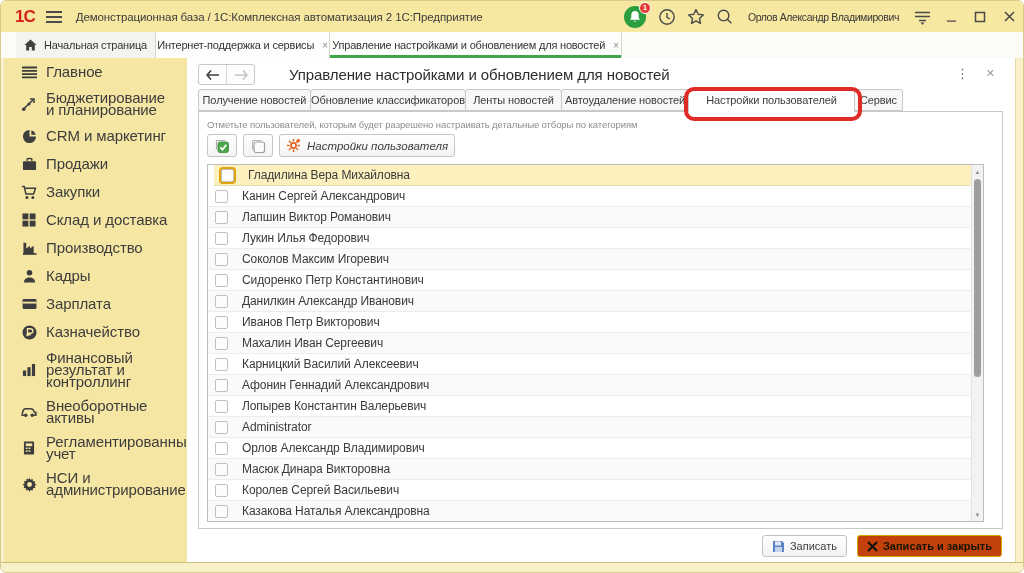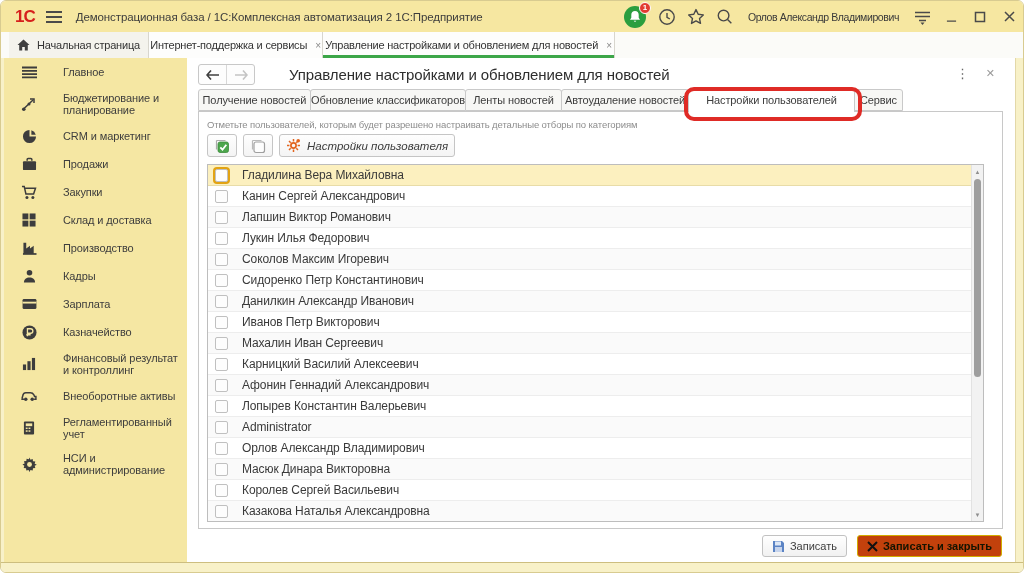--- a/index.html
+++ b/index.html
@@ -13,34 +13,34 @@
   .hamburger i { display:block; height:2px; background:#4A4A4A; }
   .tb-title { font-size:11.5px; color:#3C3C3C; letter-spacing:-0.1px; }
   .tb-right { margin-left:auto; display:flex; align-items:center; gap:9px; }
   .tb-ico { width:20px; height:20px; display:flex; align-items:center; justify-content:center; position:relative; }
   .bell-wrap { position:relative; width:24px; height:24px; }
   .bell-circle { position:absolute; left:0; top:1px; width:22px; height:22px; border-radius:50%; background:#2B9E3F; }
   .bell-badge { position:absolute; right:-3px; top:-3px; min-width:12px; height:12px; border-radius:7px; background:#E23B32; border:1px solid #fff; color:#fff; font-size:8px; font-weight:bold; display:flex; align-items:center; justify-content:center; padding:0 2px; }
   .username { font-size:10.5px; color:#3A3A3A; margin:0 4px; letter-spacing:-0.4px; }
 
   
-  .tabbar { position:absolute; left:0; top:31px; width:1024px; height:26px; background:#FBFBF8; display:flex; padding-left:8px; }
+  .tabbar { position:absolute; left:0; top:31px; width:1024px; height:26px; background:#FBFBF8; display:flex; padding-left:15px; }
   .wtab { display:flex; align-items:center; justify-content:center; font-size:11px; color:#333; border-right:1px solid #D8D6CE; position:relative; background:#F4F3ED; letter-spacing:-0.2px; white-space:nowrap; overflow:hidden; }
   .wtab.white { background:#FDFDFC; }
   .wtab.active { background:#FDFDFC; }
   .wtab.active::after { content:""; position:absolute; left:0; right:0; bottom:0; height:3px; background:#3CA648; }
   .wtab .x { margin-left:8px; color:#8A8A8A; font-size:10px; }
   .home-ico { margin-right:7px; display:flex; }
 
   
   .frame-left { position:absolute; left:0; top:57px; width:3px; bottom:10px; background:#F8F1C8; }
   .sidebar { position:absolute; left:3px; top:57px; width:183px; bottom:10px; background:#F5E7A3; }
   .sb-item { display:flex; align-items:center; padding:6px 2px 6px 17px; cursor:pointer; }
   .sb-ico { width:16px; height:16px; flex:0 0 16px; display:flex; align-items:center; justify-content:center; }
-  .sb-label { margin-left:26px; font-size:11px; line-height:12px; color:#3D3D3D; letter-spacing:-0.1px; width:138px; }
+  .sb-label { margin-left:9px; font-size:15px; line-height:12px; color:#3D3D3D; letter-spacing:-0.1px; width:138px; }
 
   
   .content { position:absolute; left:186px; top:57px; width:830px; bottom:10px; background:#fff; }
   .frame-right { position:absolute; right:0; top:57px; width:8px; bottom:10px; background:#F8F1C8; border-left:1px solid #E3D8A8; }
   .frame-bottom { position:absolute; left:0; right:0; bottom:0; height:10px; background:#F8F1C8; border-top:1px solid #CDBE7F; }
 
   .navbtns { position:absolute; left:11px; top:6px; width:57px; height:21px; border:1px solid #C8C8C8; border-radius:3px; background:#FDFDFD; display:flex; }
   .navbtns .nb { flex:1; display:flex; align-items:center; justify-content:center; }
   .navbtns .nb.back { border-right:1px solid #D8D8D8; }
   .panel-title { position:absolute; left:102px; top:8px; font-size:15px; color:#2E2E2E; white-space:nowrap; letter-spacing:-0.1px; }
@@ -54,21 +54,21 @@
   .ring { position:absolute; left:-5px; right:-8px; top:-3px; bottom:-9px; border:4px solid #DF2B26; border-radius:10px; z-index:6; pointer-events:none; }
 
   .pane { position:absolute; left:11px; top:53px; width:805px; height:418px; border:1px solid #C8C8C8; background:#fff; z-index:2; }
   .hint { position:absolute; left:8px; top:7px; font-size:9.5px; color:#8D8D8D; letter-spacing:-0.1px; }
   .toolbar { position:absolute; left:8px; top:22px; display:flex; gap:6px; height:23px;font-style:italic; }
   .tbtn { height:23px; min-width:29px; border:1px solid #C5C5C5; border-radius:3px; background:linear-gradient(#FEFEFE,#F4F4F4); display:flex; align-items:center; justify-content:center; padding:0 6px; gap:6px; font-size:11.5px; color:#3C3C3C; }
 
   .list { position:absolute; left:8px; top:52px; right:18px; bottom:6px; border:1px solid #BDBDBD; background:#fff; overflow:hidden; }
   .row { height:21px; display:flex; align-items:center; padding-left:7px; border-bottom:1px solid #EDEDED; font-size:12px; color:#3A3A3A; background:#fff; position:relative; letter-spacing:-0.1px; }
   .row:nth-child(odd) { background:#FAFAFA; }
-  .row.selected { background:#FCF0BF; border-bottom-color:#E8DCA8; }
+  .row.selected { background:#FCF0BF; border-bottom-color:#E8DCA8;margin-left:6px; }
   .cb { width:13px; height:13px; border:1px solid #C0C0C0; border-radius:2px; background:#FDFDFD; margin-right:14px; flex:0 0 13px; }
   .row.selected .cb { box-shadow:0 0 0 2px #E2A313; }
   .scroll { position:absolute; right:0; top:0; bottom:0; width:12px; background:#F2F2F2; border-left:1px solid #E2E2E2; }
   .scroll .up, .scroll .dn { position:absolute; left:0; width:11px; height:11px; display:flex; align-items:center; justify-content:center; font-size:6px; color:#8E8E8E; }
   .scroll .up { top:1px; } .scroll .dn { bottom:1px; }
   .thumb { position:absolute; left:2px; top:14px; width:7px; height:198px; border-radius:4px; background:#9E9E9E; }
 
   .footer { position:absolute; right:15px; bottom:5px; display:flex; gap:10px; }
   .btn { height:22px; display:flex; align-items:center; gap:5px; padding:0 9px; border:1px solid #C2C2C2; border-radius:3px; background:linear-gradient(#FFFFFF,#F1F1F1); font-size:11px; color:#3F3F3F; }
   .btn.primary { background:#c2410c; border-color:#D2AC00; color:#141400; font-weight:bold; }

